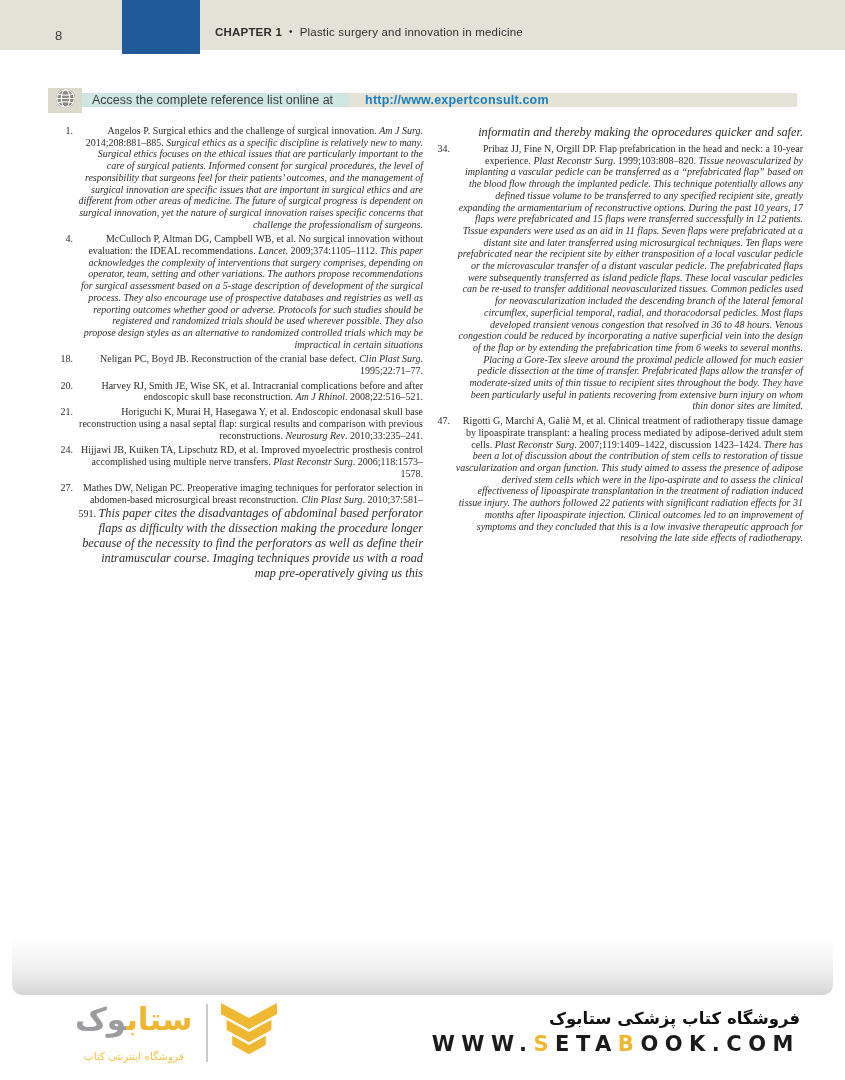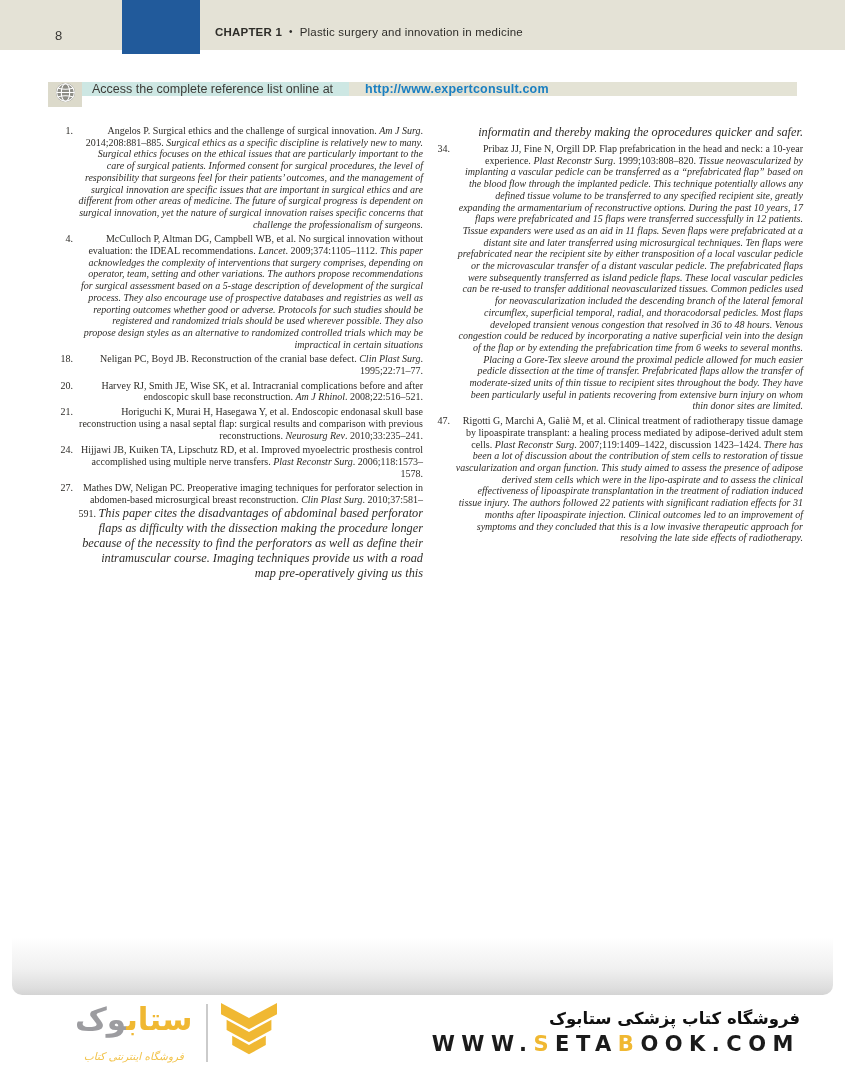--- a/index.html
+++ b/index.html
@@ -24,21 +24,21 @@
     width: 78px; height: 54px; background: #215a9b;
   }
   .chapter-line {
     position: absolute; left: 215px; bottom: 12px;
     font-size: 11.5px; color: #2e2d29; letter-spacing: 0.2px;
   }
   .chapter-label { font-weight: bold; }
   .chapter-bullet { margin: 0 7px; font-size: 10px; position: relative; top: -1px; }
 
   
-  .banner { margin: 32px 48px 0 48px; height: 36px; display: flex; align-items: flex-start; }
+  .banner { margin: 32px 48px 0 48px; height: 36px; display: flex; align-items: center; }
   .globe-cell {
     flex: 0 0 34px; background: #dcdacb;
     display: flex; align-items: center; justify-content: center;
   }
   .banner-teal {
     background: #cde7e3; display: flex; align-items: center;
     padding: 0 16px 0 10px; font-size: 12.5px; color: #3c3b37; white-space: nowrap;
   }
   .banner-rest {
     flex: 1; background: #e4e3d5; display: flex; align-items: center; padding-left: 16px;
@@ -83,21 +83,21 @@
   .logo { display: flex; align-items: center; }
   .logo-text { text-align: center; }
   .wordmark {
     direction: rtl; font-family: "DejaVu Sans", sans-serif;
     font-weight: bold; font-size: 31px; line-height: 33px; white-space: nowrap;
   }
   .wm-accent { color: #f0b832; }
   .wm-gray { color: #9c9ca0; }
   .logo-tagline {
     direction: rtl; font-family: "DejaVu Sans", sans-serif;
-    color: #f2c34b; font-size: 10.5px; margin-top: 14px; font-style: italic;
+    color: #f2c34b; font-size: 10.5px; margin-top: 14px;
   }
   .logo-bar { width: 2px; height: 58px; background: #cbcbcb; margin: 0 13px; }
 
   .footer-right { text-align: right; font-family: "DejaVu Sans", sans-serif; }
   .store-name {
     direction: rtl; font-size: 16.5px; font-weight: bold;
     color: #101010; margin-bottom: 4px;
   }
   .site-url {
     font-size: 21px; font-weight: bold; letter-spacing: 6.5px;

